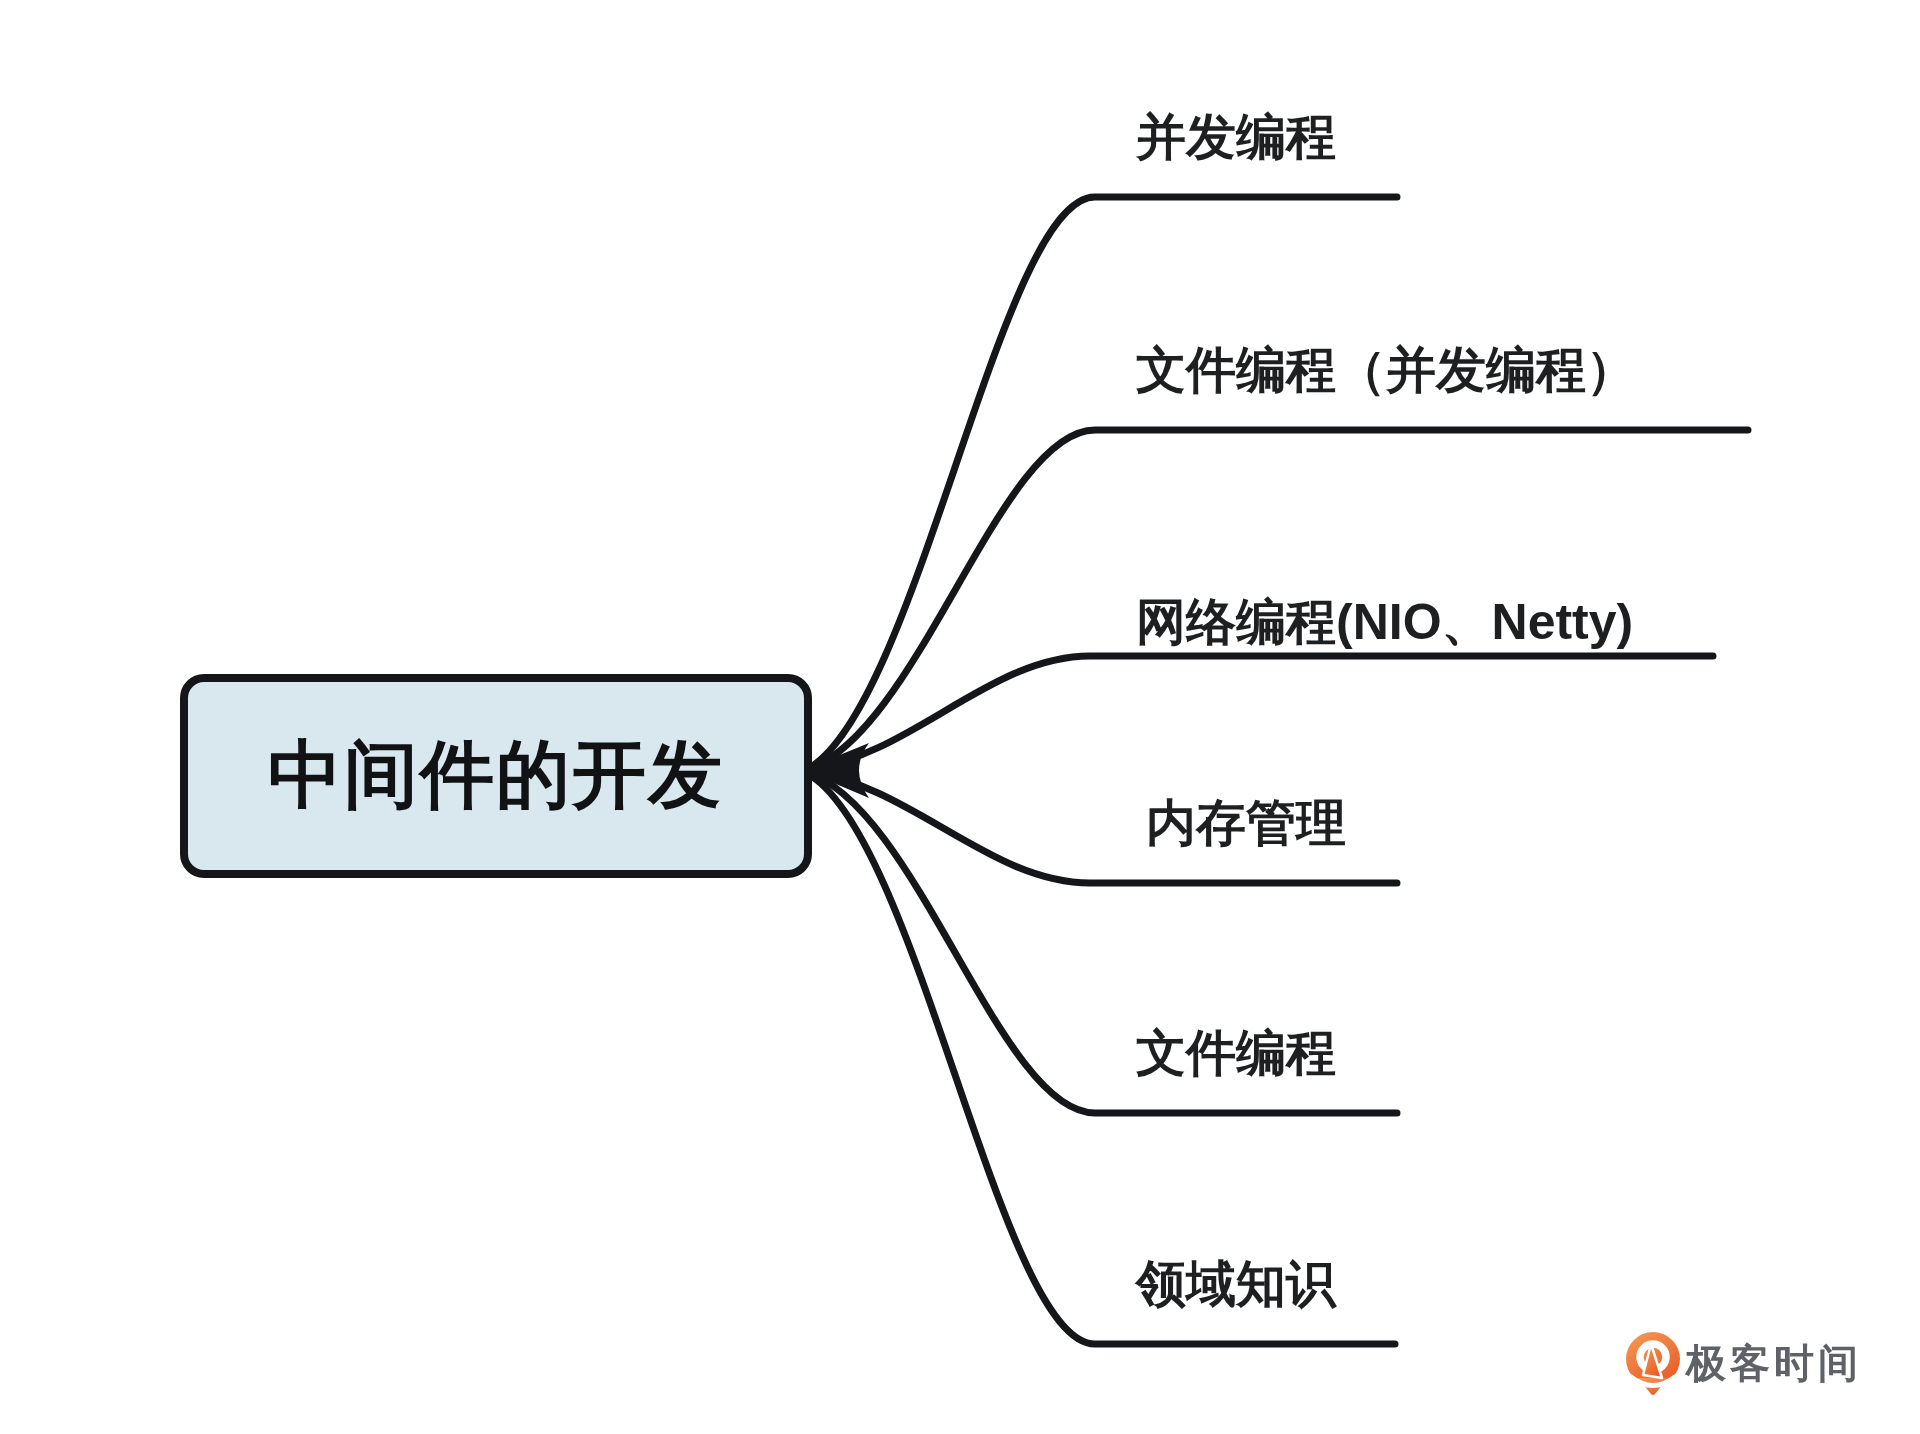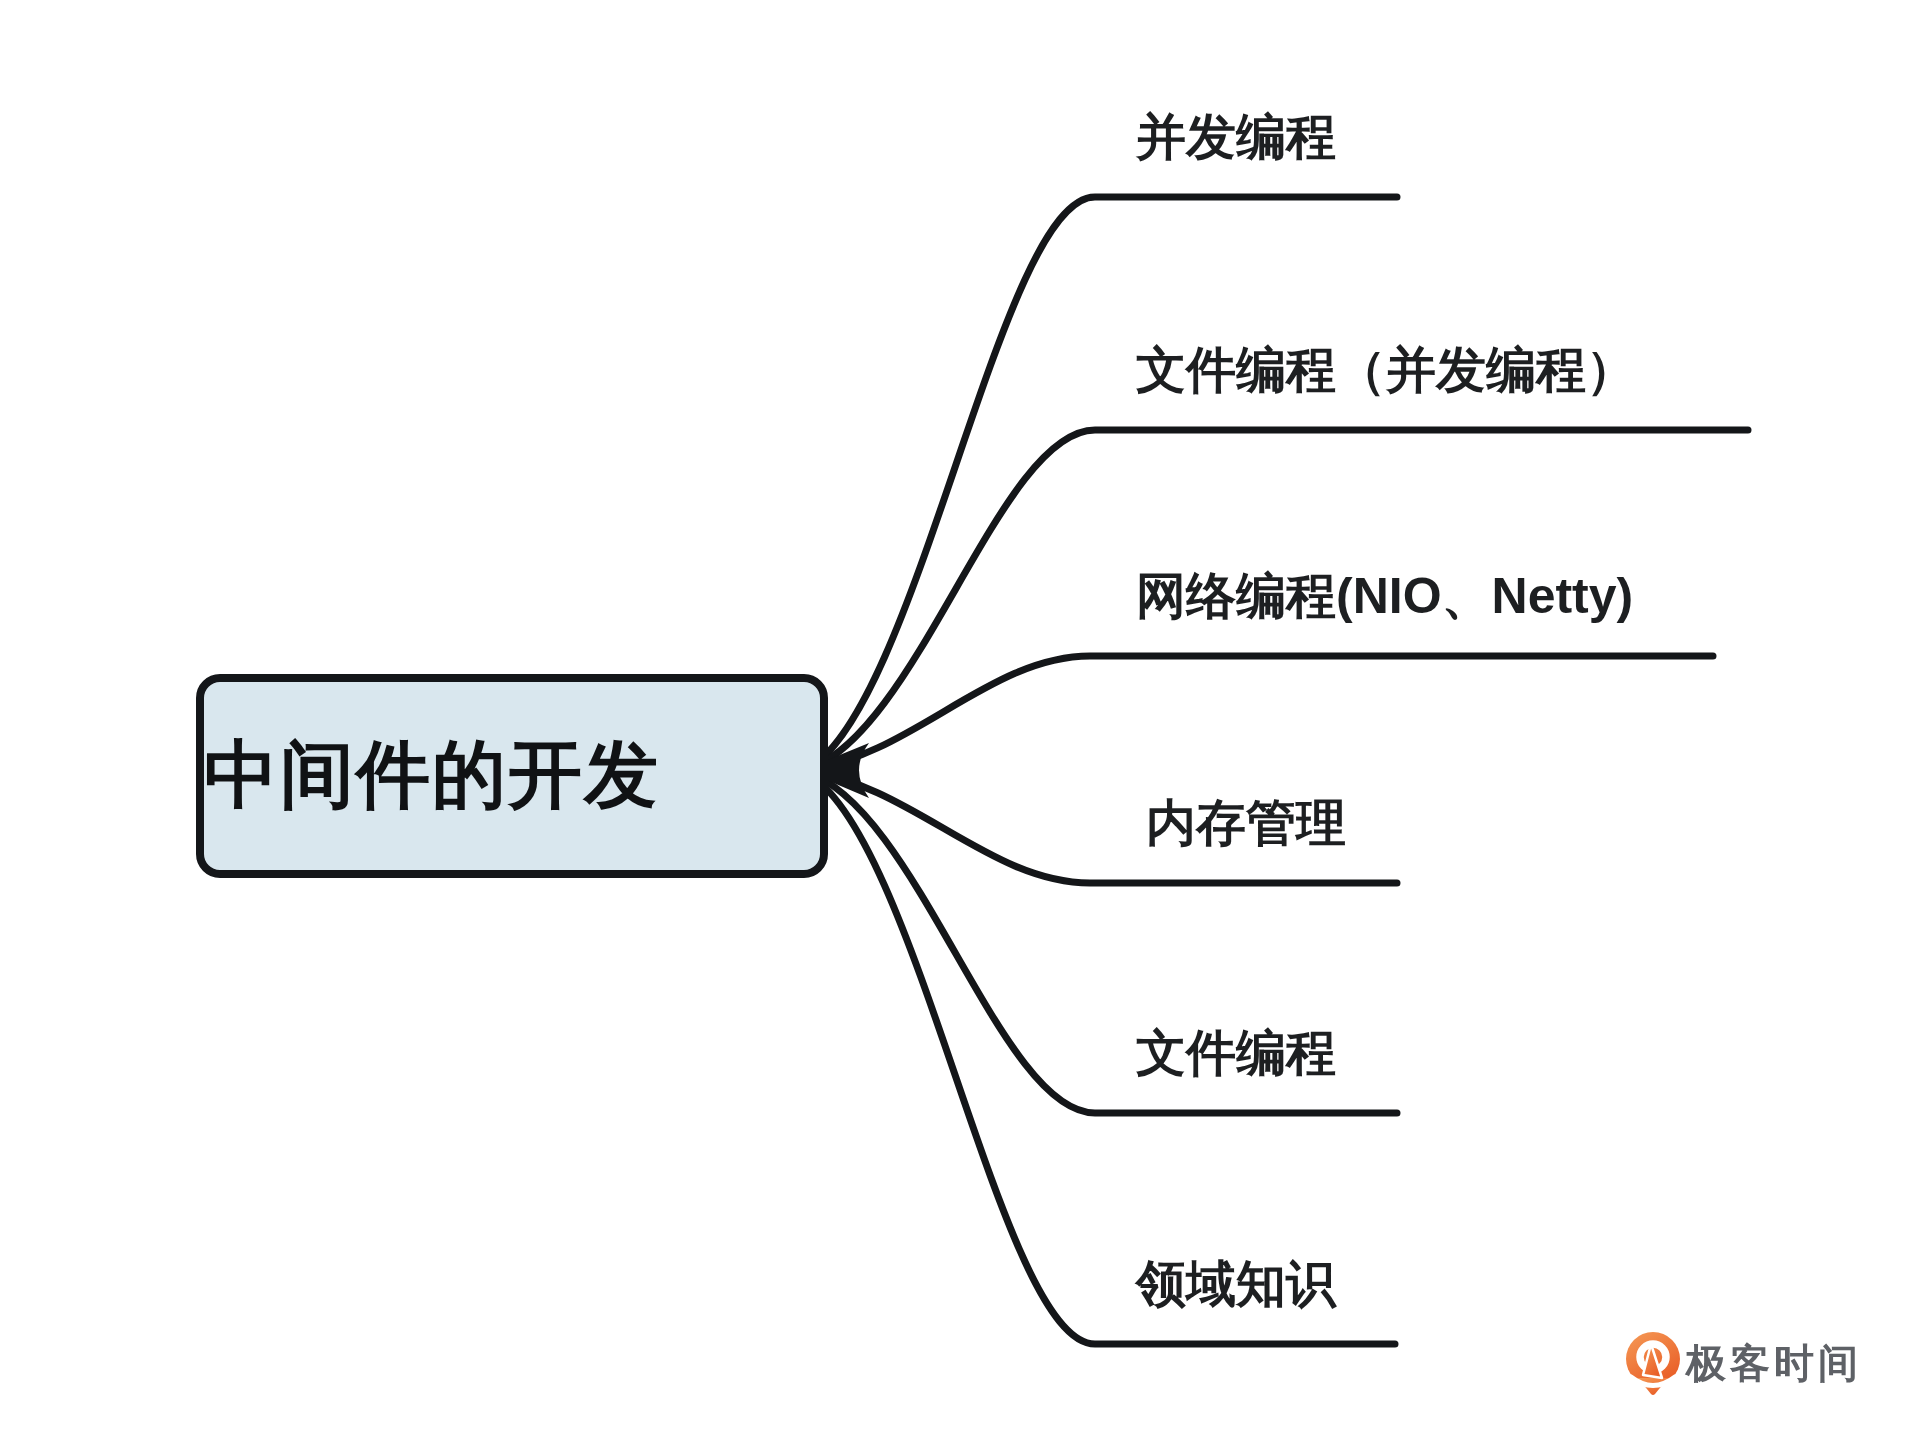--- a/index.html
+++ b/index.html
@@ -35,41 +35,41 @@
     fill:var(--line);
     stroke:none;
   }
   .root-node{
     position:absolute;
     left:180px;top:674px;
     width:632px;height:204px;
     background:var(--node-fill);
     border:8px solid var(--line);
     border-radius:24px;
-    display:flex;align-items:center;justify-content:flex-start;margin-left:16px;
+    display:flex;align-items:center;justify-content:center;
   }
   .root-node .root-label{
     font-size:74px;
     font-weight:700;
     letter-spacing:2px;
     color:#101214;
     white-space:nowrap;
   }
   .branch-label{
     position:absolute;
     left:1136px;
     height:60px;line-height:60px;
     font-size:50px;
     font-weight:700;
     color:var(--text);
     white-space:nowrap;
   }
   .b1{top:107px;}
   .b2{top:340px;}
-  .b3{top:566px;}
+  .b3{top:592px;}
   .b4{top:793px;margin-left:10px;}
   .b5{top:1023px;}
   .b6{top:1254px;}
   .logo{
     position:absolute;
     left:1622px;top:1330px;
     display:flex;align-items:center;
     gap:0;
   }
   .logo .logo-text{

